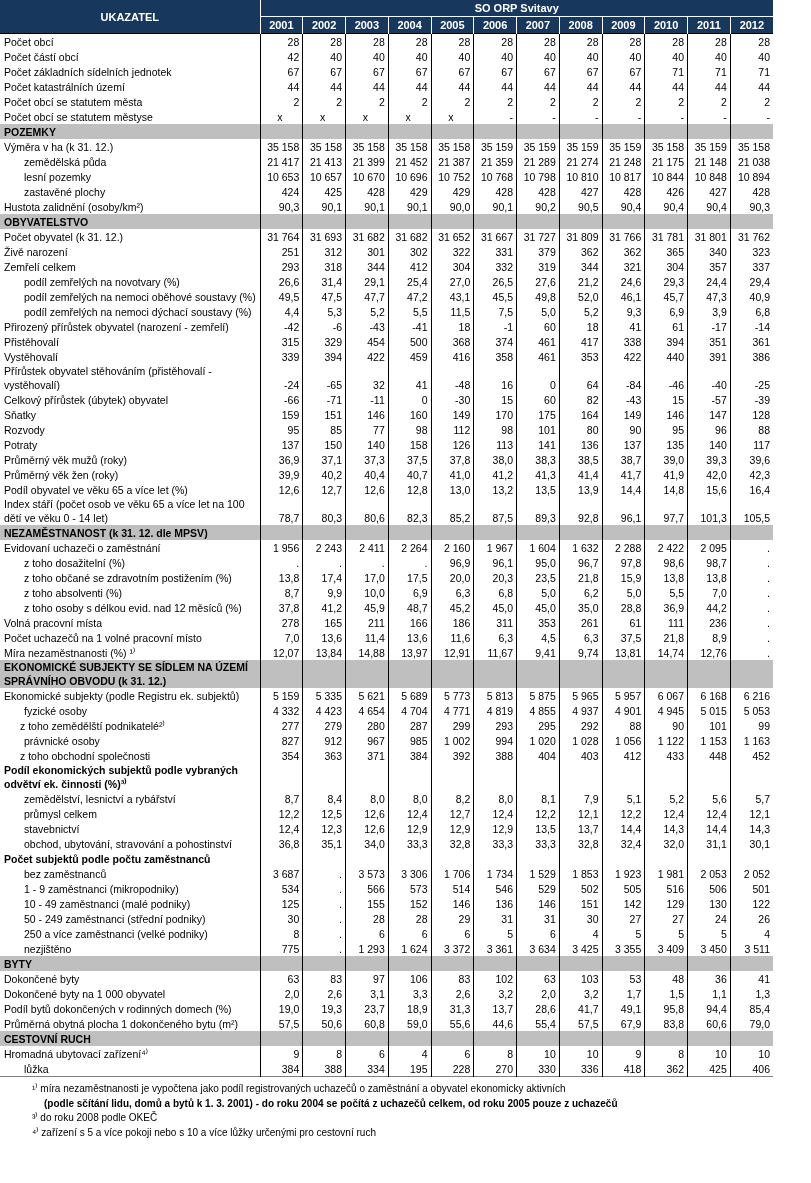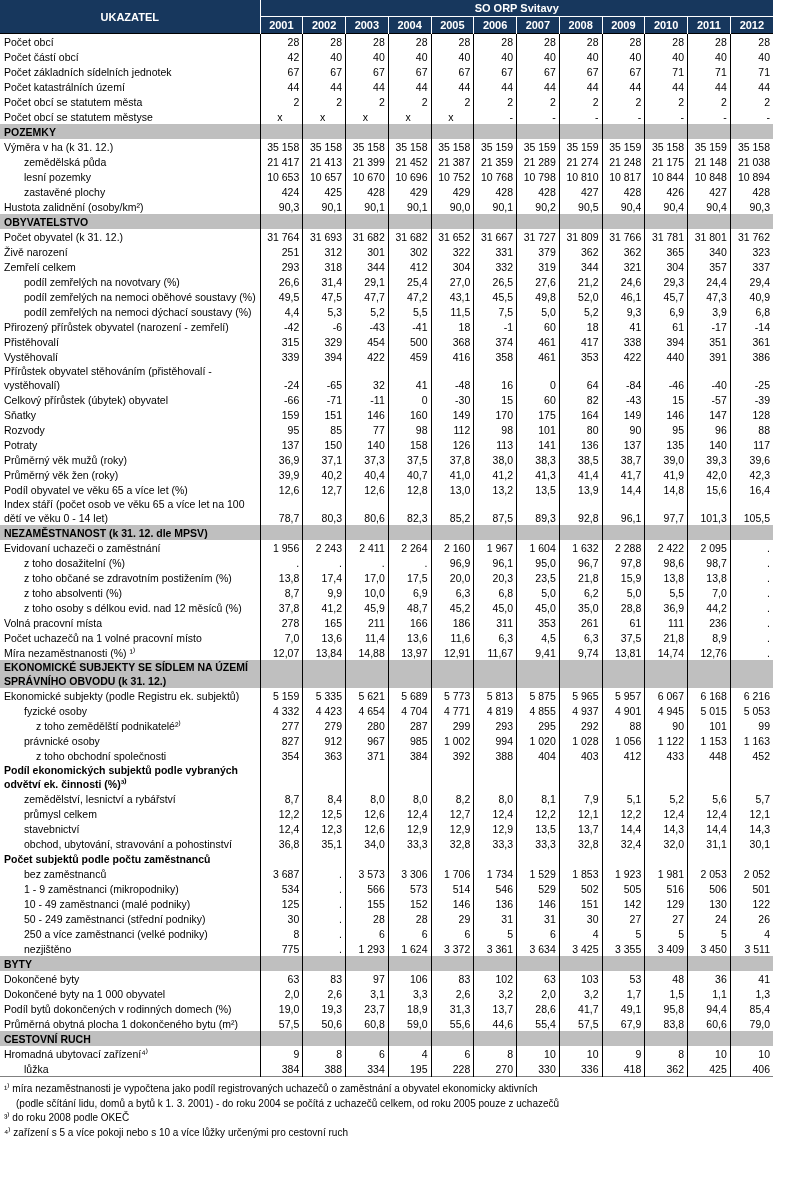--- a/index.html
+++ b/index.html
@@ -12,24 +12,24 @@
   th.th-year{border-left:1px solid #fff;height:16px;text-align:center;margin-top:29px;}
   tbody{border-top:1px solid #000;border-bottom:1px solid #808080;margin-top:12px;}
   td{height:15px;line-height:14px;padding:0 3px 0 0;text-align:right;vertical-align:bottom;
      border-left:1px solid #000;overflow:hidden;}
   td.label{text-align:left;border-left:none;padding:0 2px 0 4px;}
   td.center{text-align:center;}
   tr.section td{background:#BFBFBF;}
   tr.section td.label{font-weight:bold;}
   tr.subheader td.label{font-weight:bold;}
   td.ind1{padding-left:24px;}
-  td.ind2{padding-left:36px;}
+  td.ind2{padding-left:20px;}
   .footnotes{padding:5px 4px 0 4px;font-size:10px;line-height:14.5px;}
-  .footnotes div{white-space:normal;}
-  .footnotes .cont{padding-left:12px;}
+  .footnotes div{white-space:normal;margin-left:28px;}
+  .footnotes .cont{padding-left:12px;font-weight:bold;}
 </style>
 </head>
 <body>
 
 <table>
   <colgroup>
     <col class="c-label">
     <col span="12">
   </colgroup>
   <thead>

